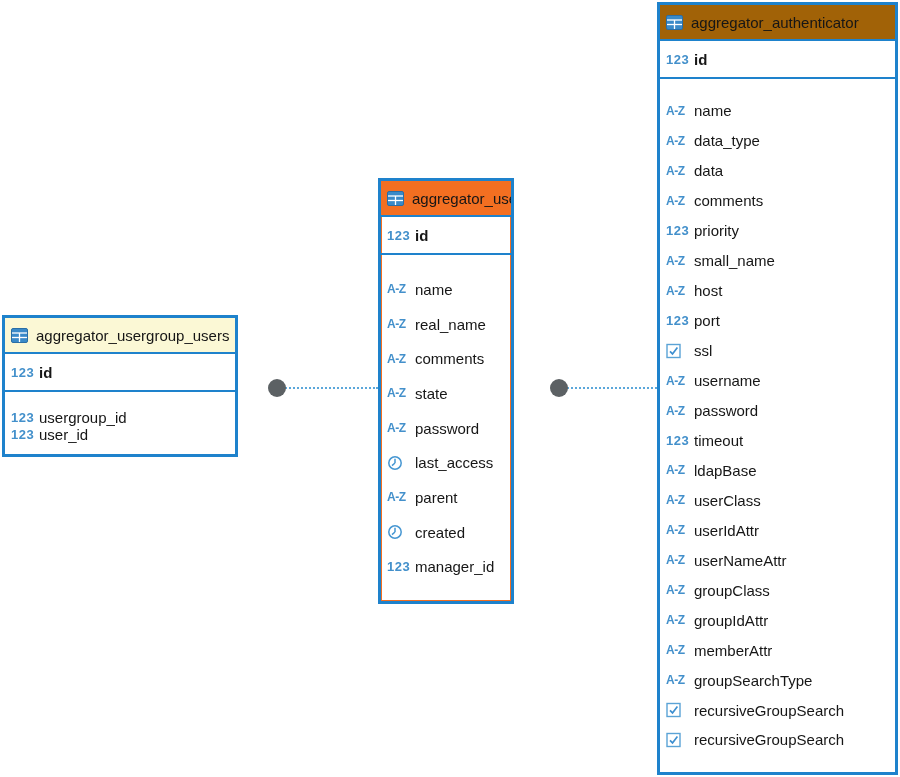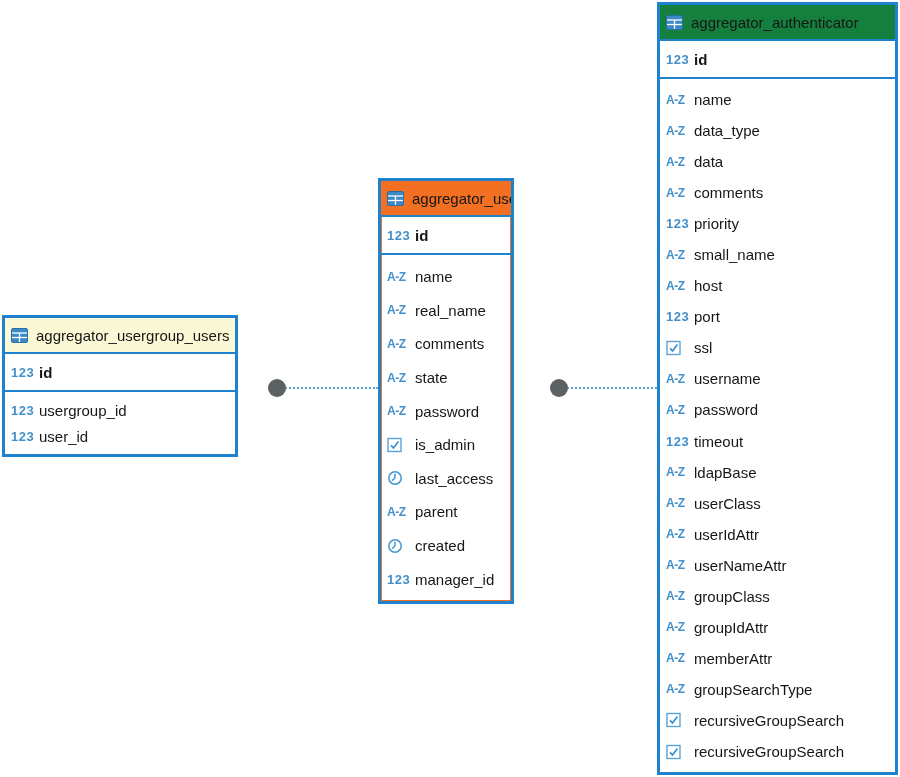--- a/index.html
+++ b/index.html
@@ -24,21 +24,21 @@
     flex:0 0 34px;display:flex;align-items:center;gap:8px;
     padding:0 6px;border-bottom:2px solid var(--blue);
     font-size:15px;white-space:nowrap;overflow:hidden;
   }
   .pk{
     flex:0 0 36px;display:flex;flex-direction:column;justify-content:center;
     border-bottom:2px solid var(--blue);
   }
   .pk .row{flex:0 0 auto;}
   .pk .fname{font-weight:bold;}
-  .fields{flex:1 1 auto;display:flex;flex-direction:column;padding:5px 0;}
+  .fields{flex:1 1 auto;display:flex;flex-direction:column;padding:17px 0;}
   .row{
     flex:1 1 0;display:flex;align-items:center;padding-left:6px;
     font-size:15px;white-space:nowrap;
   }
   .ic{
     flex:0 0 28px;width:28px;display:flex;align-items:center;
     justify-content:flex-start;
   }
   .ic-num{
     color:var(--icon-blue);font-size:13px;font-weight:600;letter-spacing:0.5px;
@@ -130,29 +130,20 @@
         <span class="ic ic-az">A-Z</span>
         <span class="fname">state</span>
       </div>
       <div class="row">
         <span class="ic ic-az">A-Z</span>
         <span class="fname">password</span>
       </div>
       <div class="row">
         <span class="ic">
           <svg width="16" height="16" viewBox="0 0 16 16">
-            <rect x="1" y="1.5" width="13" height="13" fill="#ffffff" stroke="#5aa3d6" stroke-width="1.4"></rect>
-            <path d="M4 8.4 L6.5 10.9 L11.4 4.6" fill="none" stroke="#3d8fd0" stroke-width="1.7"></path>
-          </svg>
-        </span>
-        <span class="fname">is_admin</span>
-      </div>
-      <div class="row">
-        <span class="ic">
-          <svg width="16" height="16" viewBox="0 0 16 16">
             <circle cx="8" cy="8" r="6.2" fill="none" stroke="#4596d2" stroke-width="1.5"></circle>
             <path d="M8 8 L8 3.8 M8 8 L5 10.6" fill="none" stroke="#4596d2" stroke-width="1.5"></path>
           </svg>
         </span>
         <span class="fname">last_access</span>
       </div>
       <div class="row">
         <span class="ic ic-az">A-Z</span>
         <span class="fname">parent</span>
       </div>
@@ -166,21 +157,21 @@
         <span class="fname">created</span>
       </div>
       <div class="row">
         <span class="ic ic-num">123</span>
         <span class="fname">manager_id</span>
       </div>
     </div>
 </div>
 
 <div class="entity" id="t2">
-  <div class="header" style="background: #15803d;">
+  <div class="header" style="background: #a16207;">
     <span class="tbl-icon">
         <svg width="17" height="15" viewBox="0 0 17 15">
           <rect x="0.5" y="0.5" width="16" height="14" rx="1.5" fill="#3a8ac8" stroke="#2a6ea6"></rect>
           <line x1="1" y1="5" x2="16" y2="5" stroke="#ffffff" stroke-width="1.3"></line>
           <line x1="8.5" y1="5" x2="8.5" y2="14" stroke="#ffffff" stroke-width="1.3"></line>
           <line x1="1" y1="9.5" x2="16" y2="9.5" stroke="#ffffff" stroke-width="1.3"></line>
         </svg>
       </span>
     <span class="title">aggregator_authenticator</span>
   </div>

